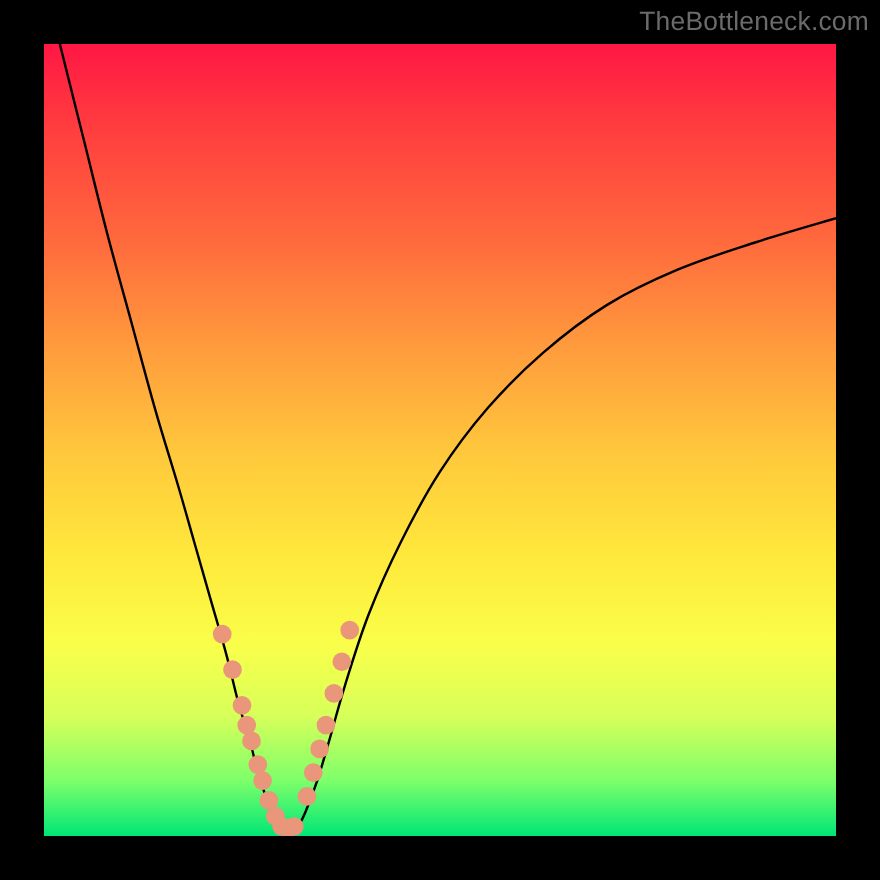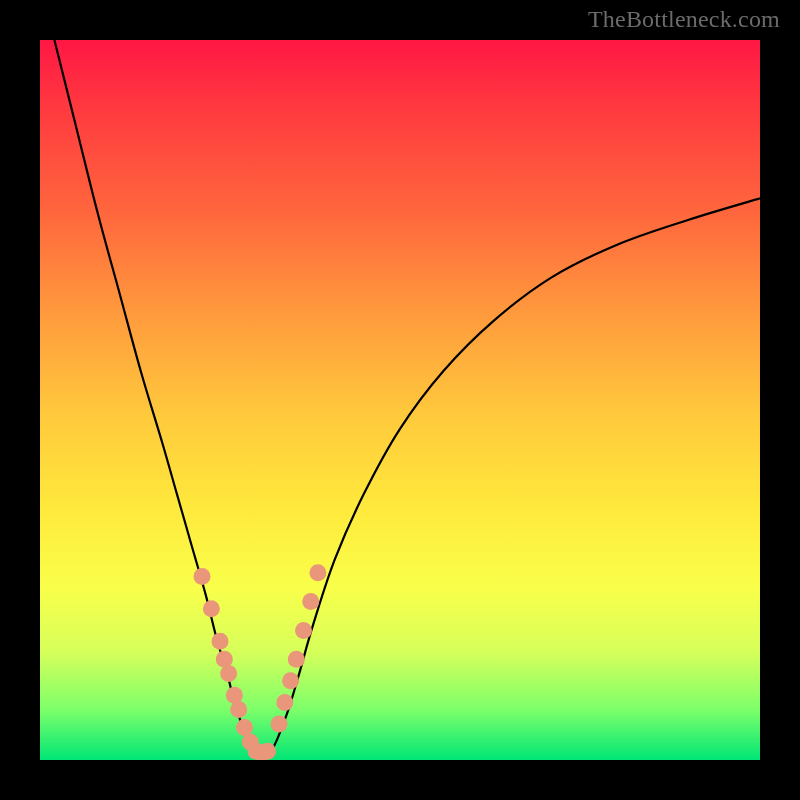--- a/index.html
+++ b/index.html
@@ -24,22 +24,22 @@
       #ffc93c 52%,
       #ffe93c 65%,
       #f9ff4a 76%,
       #d6ff5a 85%,
       #7dff6a 93%,
       #00e676 100%);
   }
   .watermark {
     position: absolute;
     top: 6px;
-    right: 20px;
-    font-family: Liberation Serif, serif;
+    right: 10px;
+    font-family: Liberation Sans, sans-serif;
     font-size: 24px;
     color: #6b6b6b;
     letter-spacing: 0.2px;
     user-select: none;
   }
   svg.curves {
     position: absolute;
     left: 0; top: 0;
     width: 720px; height: 720px;
   }

